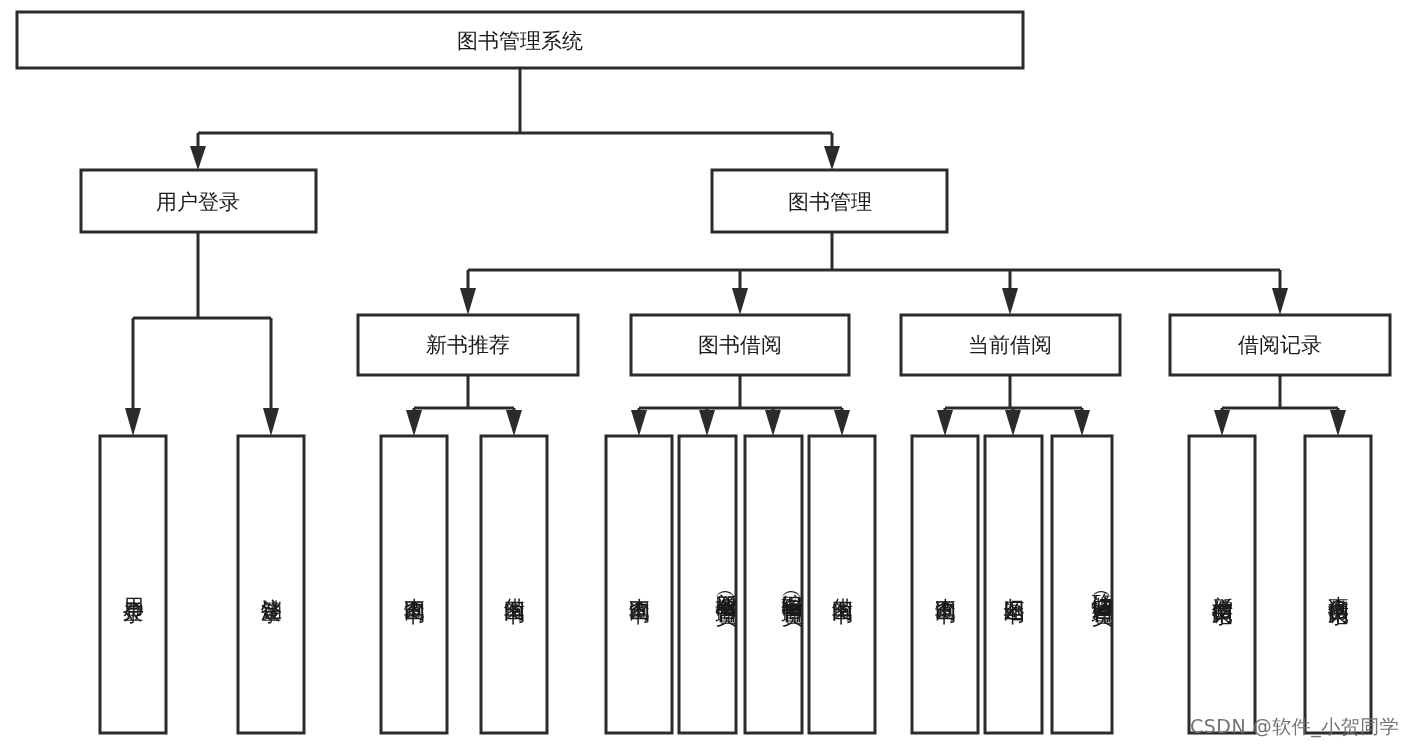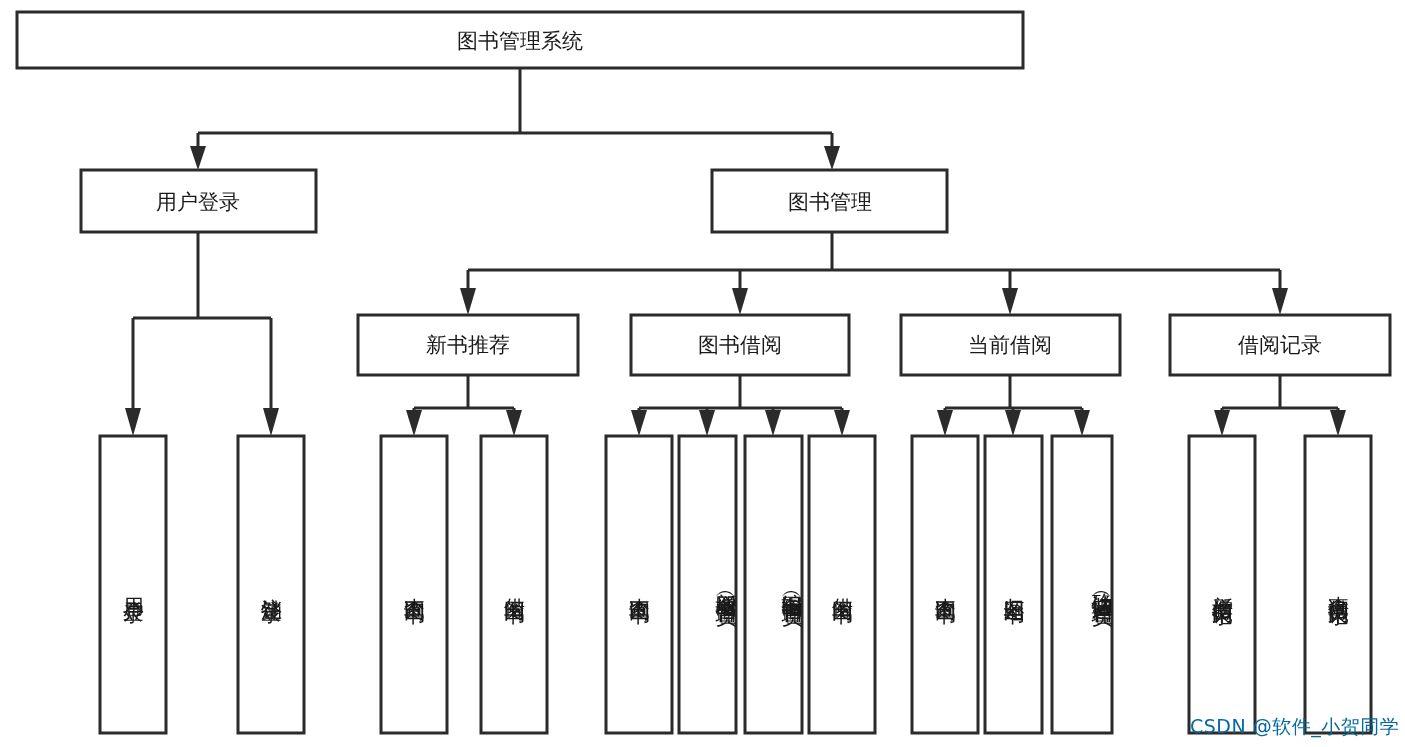--- a/index.html
+++ b/index.html
@@ -64,21 +64,21 @@
     display: flex;
     align-items: center;
     justify-content: center;
     text-align: center;
     pointer-events: none;
   }
   .watermark {
     position: absolute;
     font-family: "DejaVu Sans", "Liberation Sans", sans-serif;
     font-size: 19px;
-    color: #0369a1;
+    color: #737373;
     white-space: nowrap;
     letter-spacing: 0.5px;
   }
 </style>
 </head>
 <body>
 
 <div id="diagram-root">
 
   <svg class="diagram-canvas" viewBox="0 0 1405 747" xmlns="http://www.w3.org/2000/svg">

